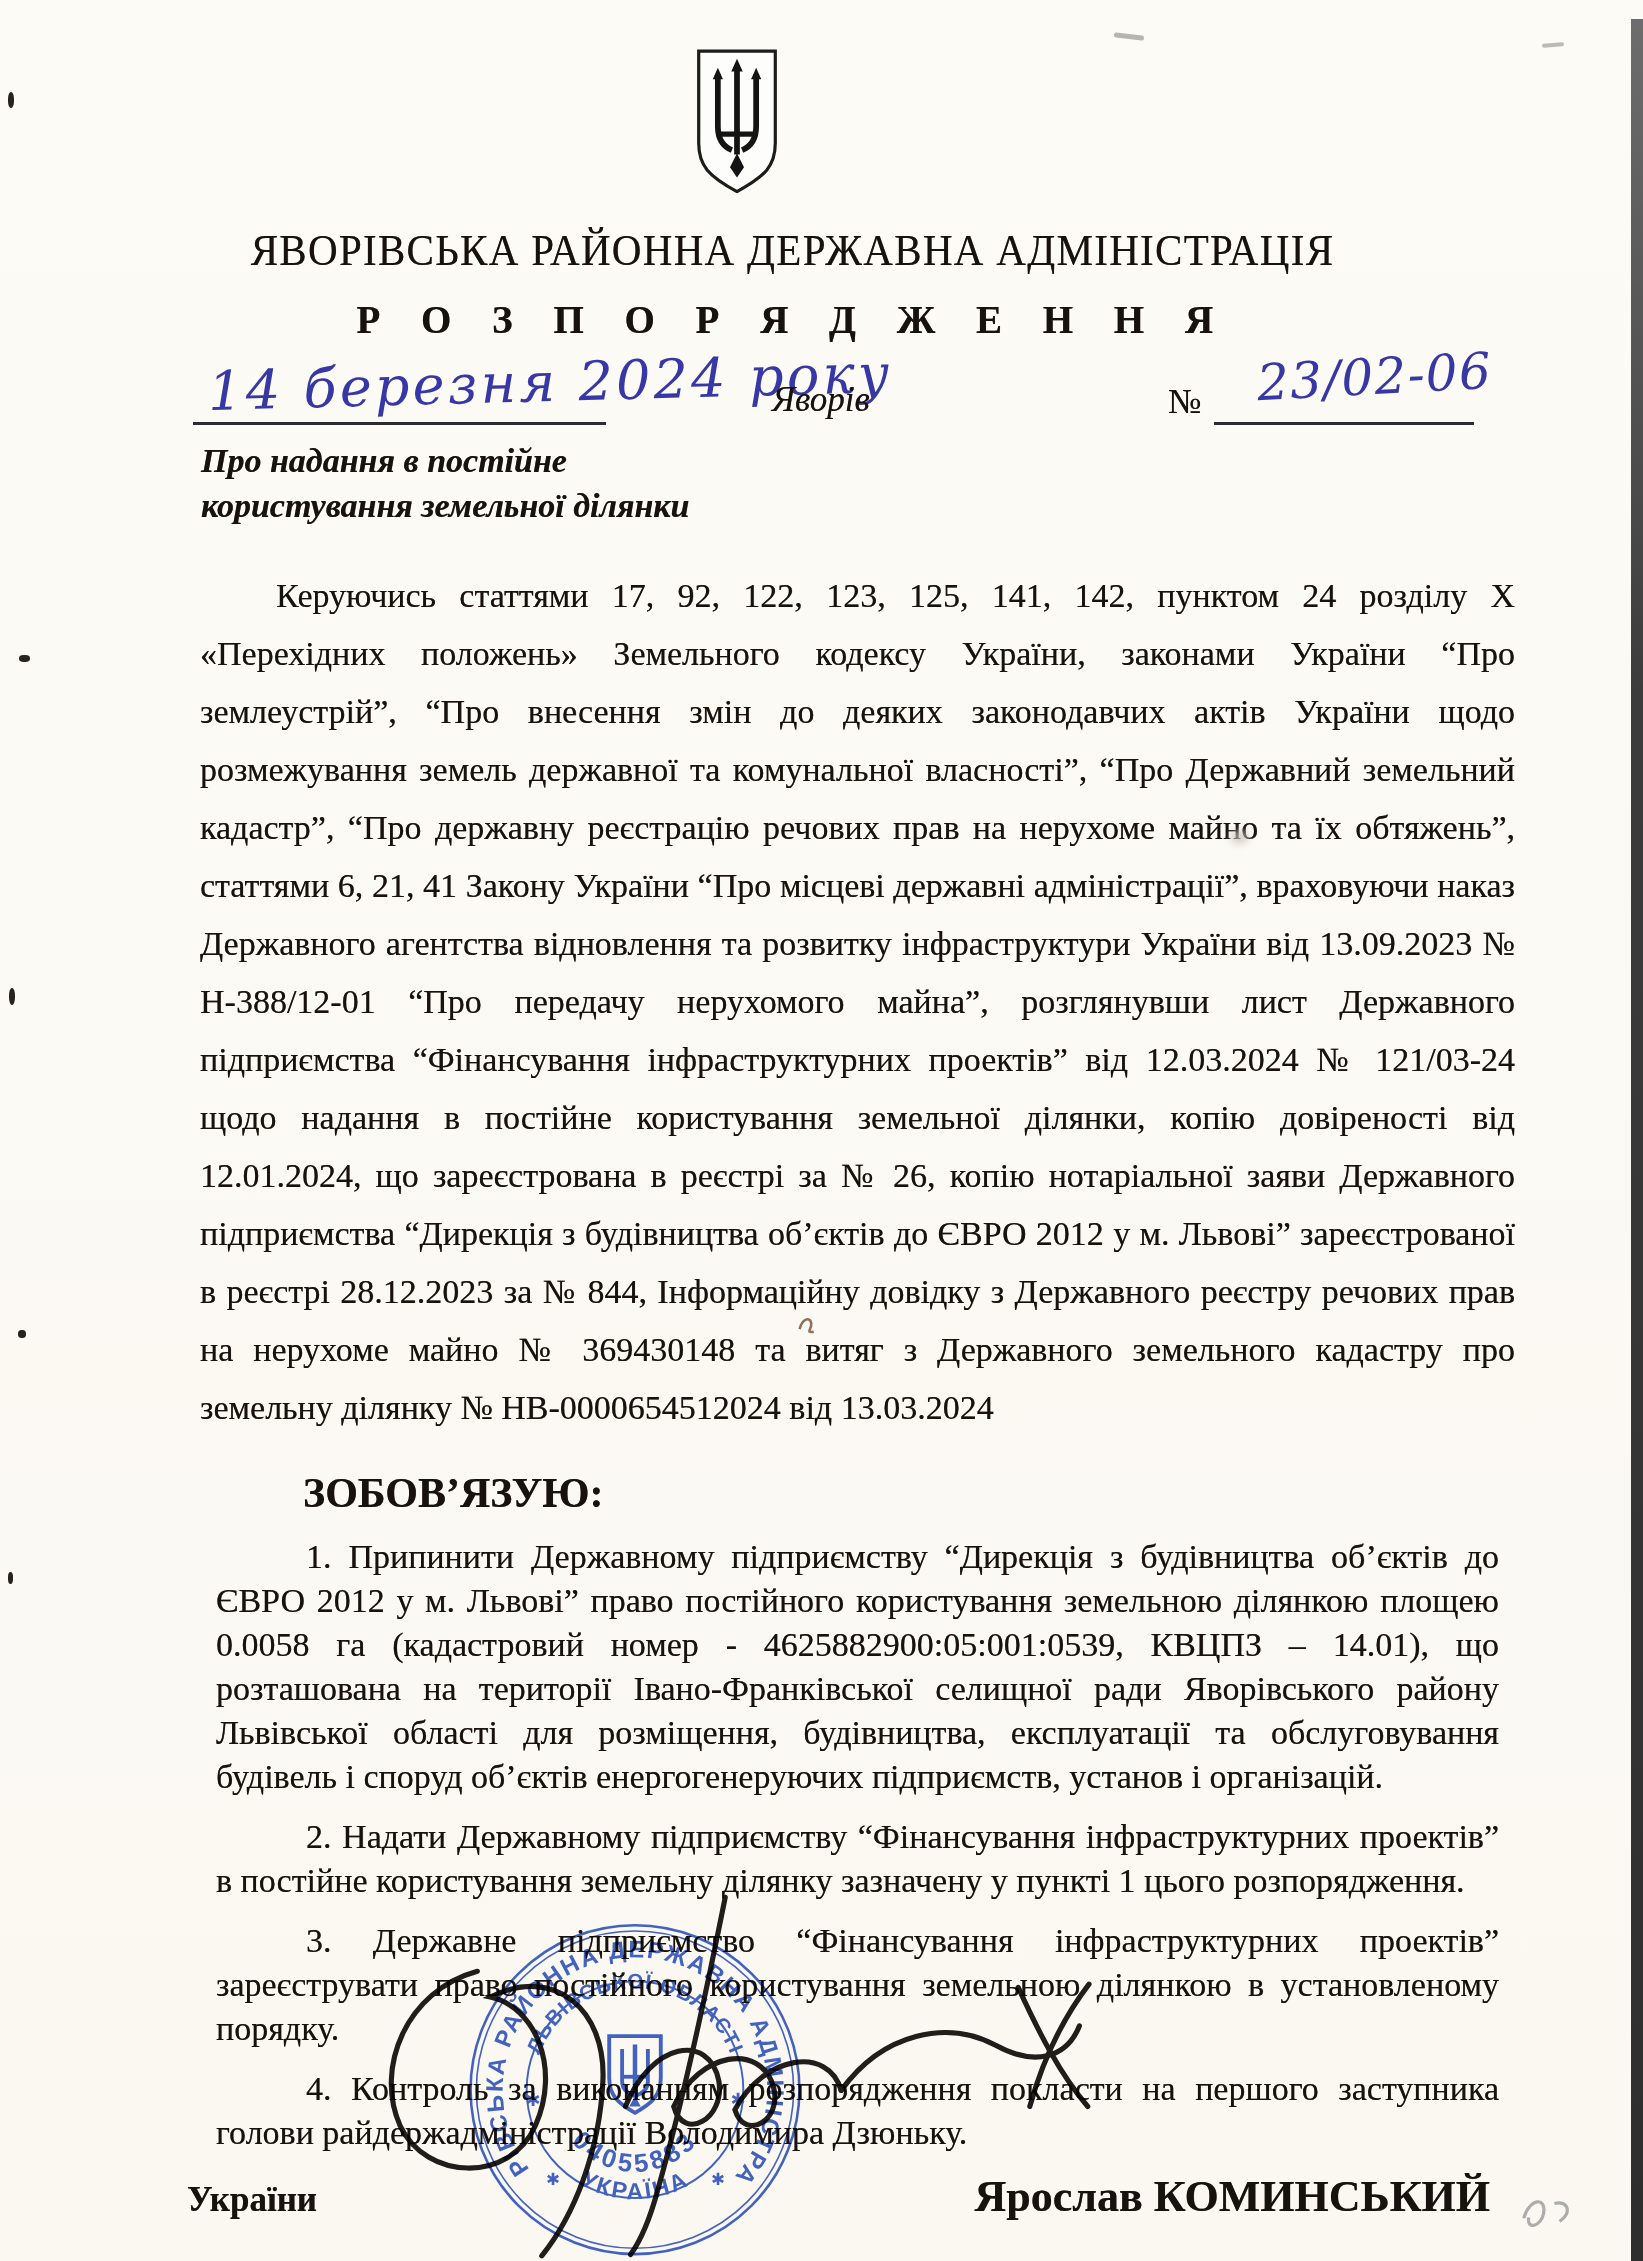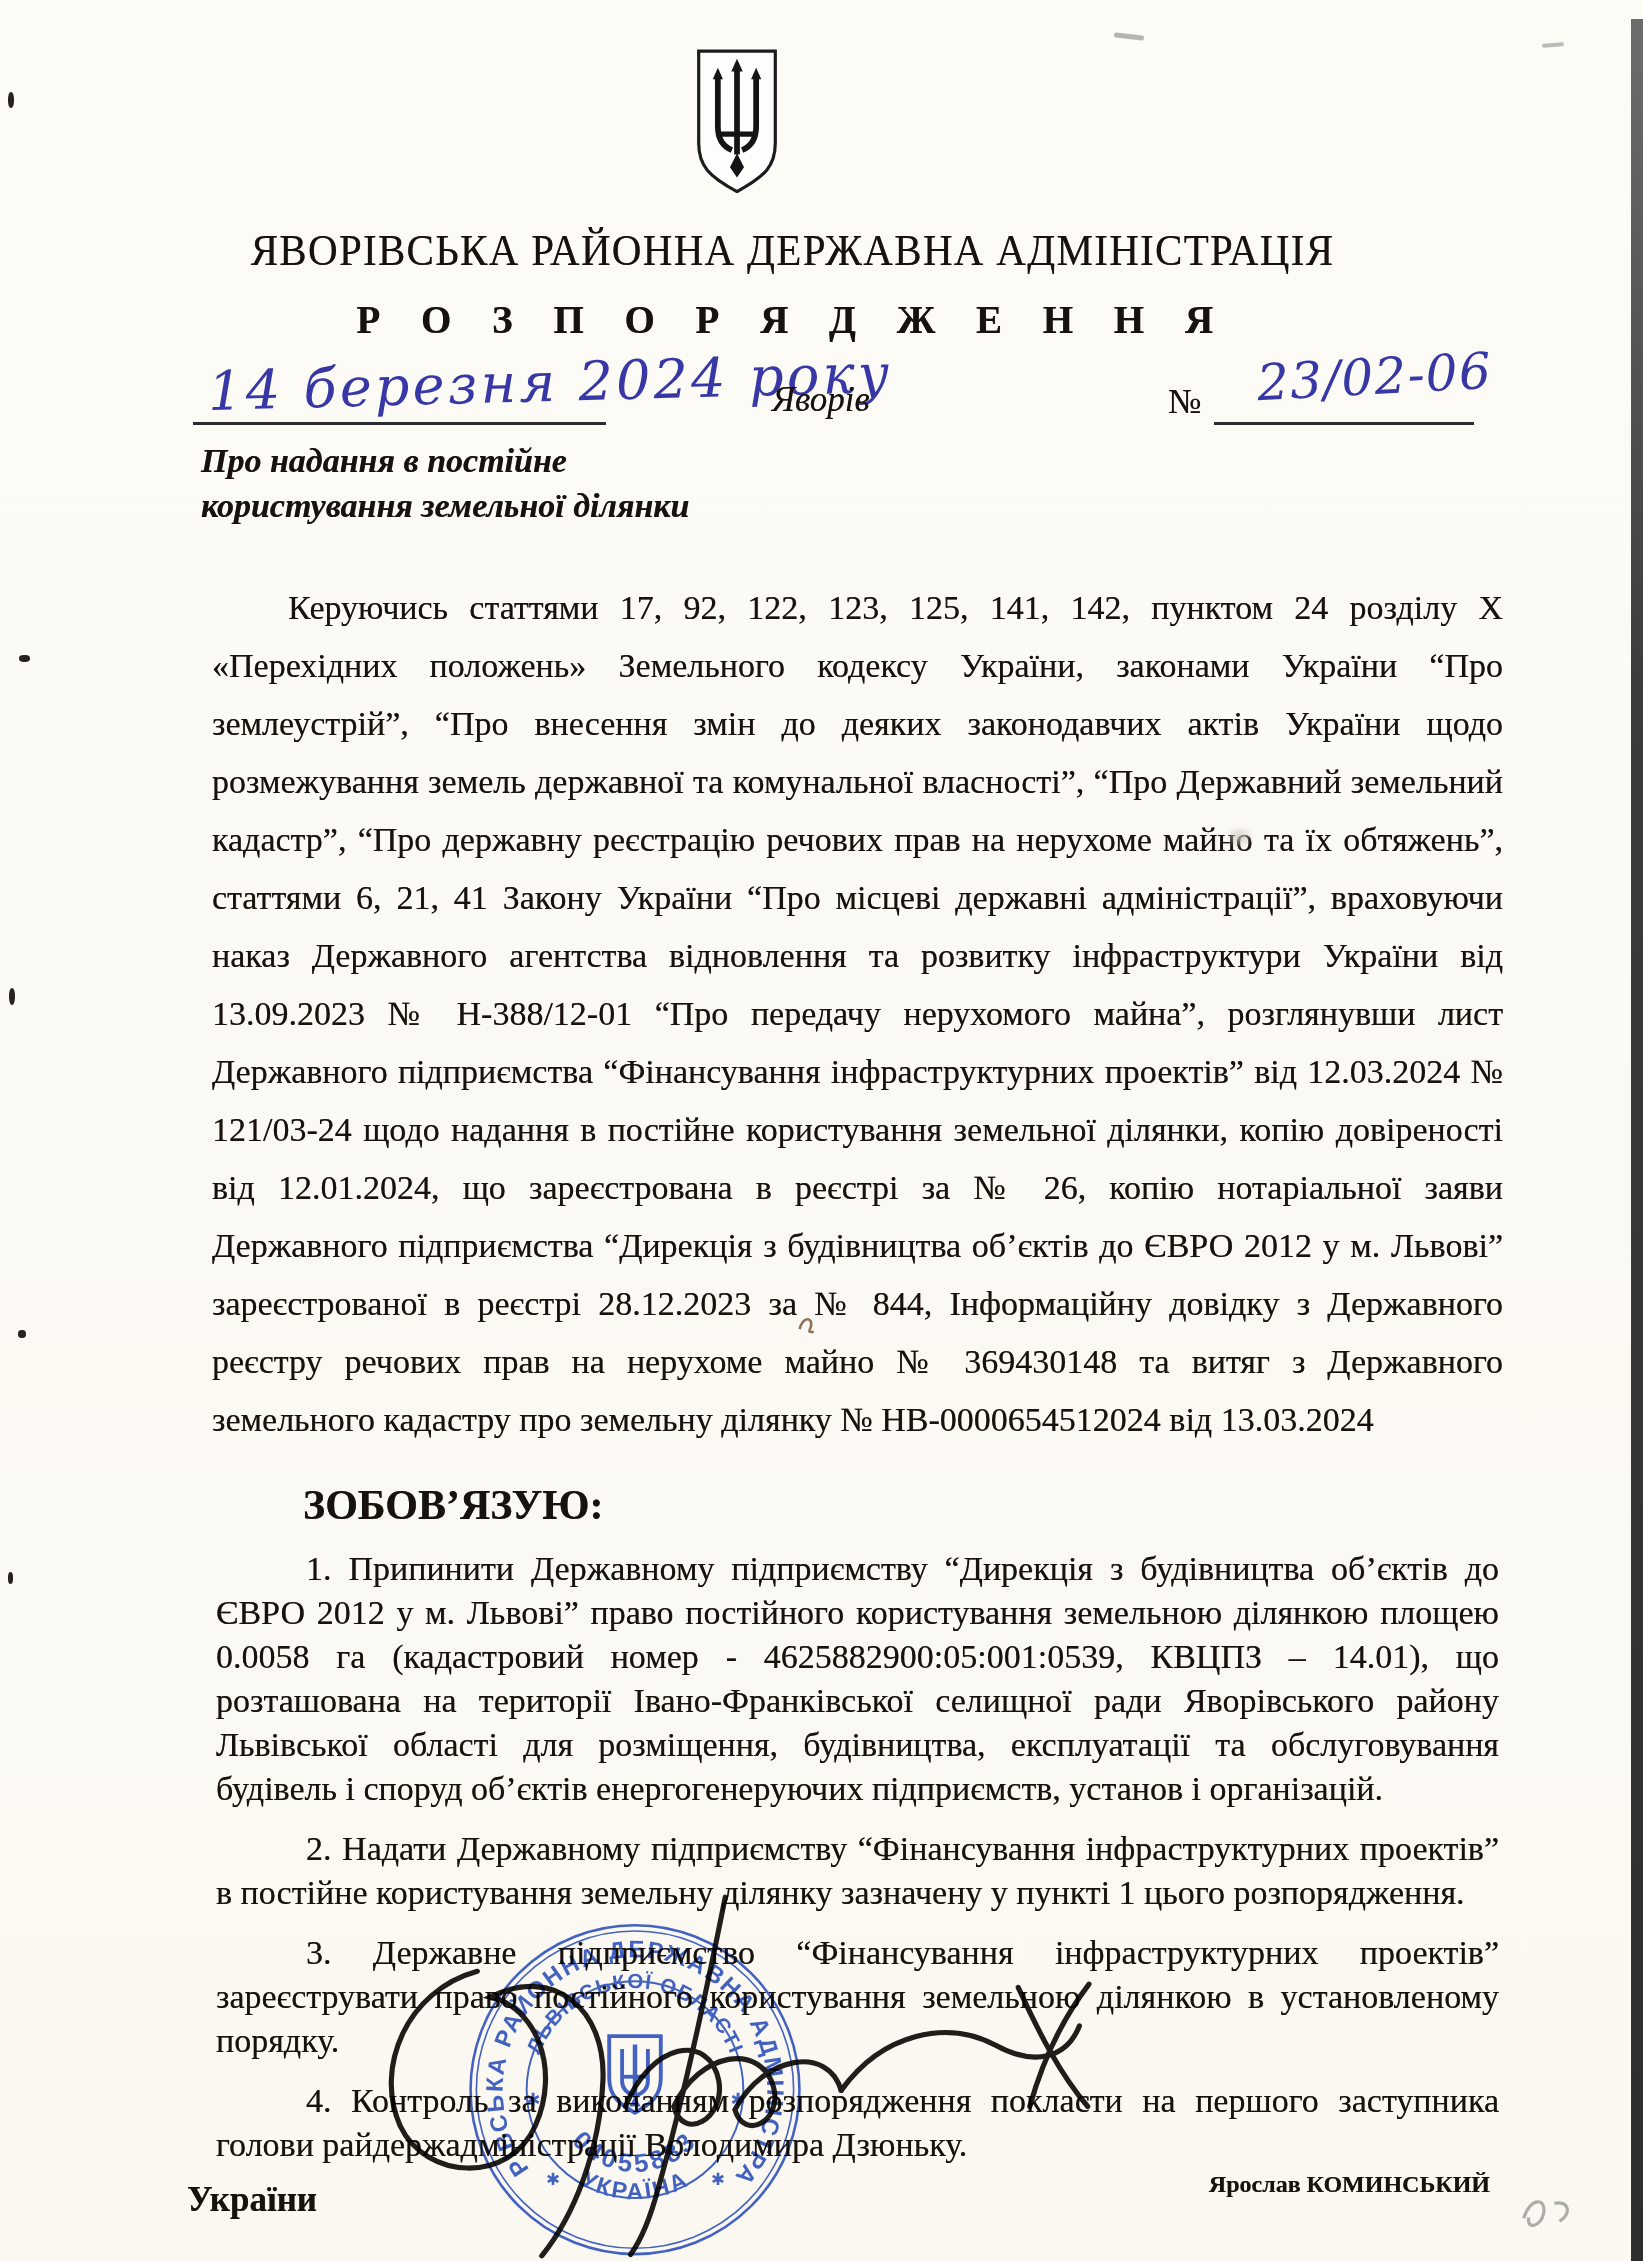--- a/index.html
+++ b/index.html
@@ -23,28 +23,28 @@
   .place{position:absolute;left:772px;top:380px;font-size:35px;font-style:italic;}
   .numsign{position:absolute;left:1168px;top:382px;font-size:35px;}
   .num-hw{position:absolute;left:1257px;top:348px;font-size:50px;letter-spacing:1.3px;
     transform:rotate(-3deg);white-space:nowrap;}
   .num-line{position:absolute;left:1214px;top:422px;width:260px;height:2.6px;background:#2e2a33;}
   
   .subject{position:absolute;left:201px;top:438px;width:967px;font-size:34px;line-height:45px;
     font-weight:700;font-style:italic;}
   .bodyflow{position:absolute;left:200px;top:567px;width:1315px;font-size:34px;
     line-height:58px;text-align:justify;}
-  .preamble{margin:12px;text-indent:76px;}
+  .preamble{margin:0;text-indent:76px;}
   .resolve{margin:30px 0 0 103px;font-weight:700;line-height:52px;font-size:42px;}
   .item{margin:16px;text-indent:90px;line-height:44px;}
   
   .sigrow{position:absolute;left:187px;top:2171px;width:1303px;display:flex;
     justify-content:space-between;align-items:flex-start;}
   .role{font-size:35px;font-weight:700;margin-top:9px;}
-  .name{font-size:24px;font-weight:700;}
+  .name{font-size:44px;font-weight:700;}
   
   .stamp{position:absolute;left:448px;top:1922px;width:374px;height:374px;
     opacity:.88;mix-blend-mode:multiply;}
   .signature{position:absolute;left:348px;top:1894px;width:806px;height:367px;
     mix-blend-mode:multiply;}
   
   .edge-right{position:absolute;right:0;top:19.3px;bottom:0;width:13px;
     background:linear-gradient(180deg,#6d6d6d,#3c3c3c 30%,#2e2e2e);}
   .speck{position:absolute;background:#262220;border-radius:45%;}
   .dash{position:absolute;background:#8f8f8f;border-radius:1.9px;}

